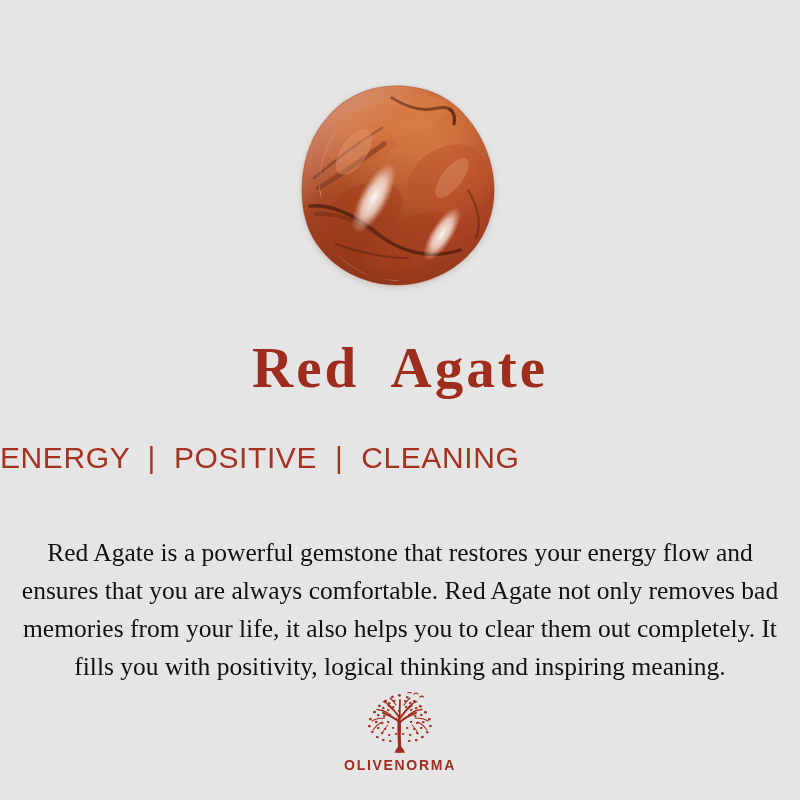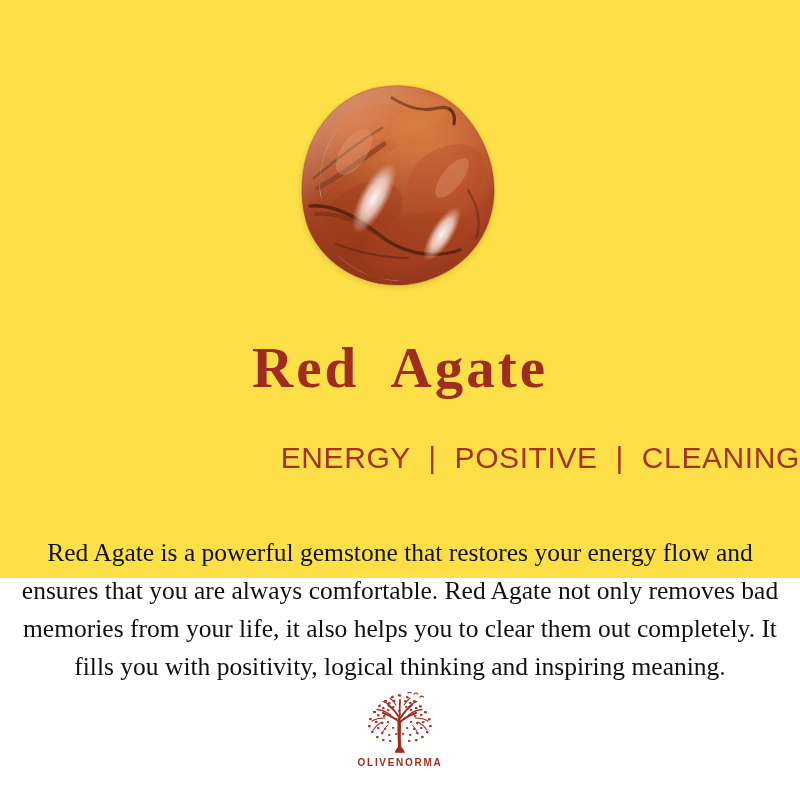--- a/index.html
+++ b/index.html
@@ -11,22 +11,22 @@
     width: 800px;
     height: 800px;
     overflow: hidden;
     font-family: "Liberation Serif", serif;
     position: relative;
   }
 
   .page {
     position: relative;
     width: 800px;
-    height: 578px;
-    background: #fde047;
+    height: 800px;
+    background: #e5e5e5;
   }
 
   
   .stone-area {
     position: absolute;
     left: 0;
     top: 0;
     width: 800px;
     height: 320px;
   }
@@ -61,21 +61,21 @@
     color: #9e2d1e;
     white-space: pre;
   }
 
   
   .subtitle {
     position: absolute;
     left: 0;
     top: 440px;
     width: 800px;
-    text-align: right;
+    text-align: left;
     font-family: "Liberation Sans", sans-serif;
     font-weight: 400;
     font-size: 30px;
     line-height: 36px;
     letter-spacing: 0.6px;
     color: #a4321f;
     white-space: pre;
   }
 
   
@@ -105,21 +105,21 @@
   }
   .logo-mark {
     width: 84px;
     height: 62px;
     display: block;
   }
   .logo-word {
     margin-top: 3px;
     font-family: "Liberation Sans", sans-serif;
     font-weight: bold;
-    font-size: 10px;
+    font-size: 14px;
     letter-spacing: 1.7px;
     color: #9e2d1e;
     white-space: pre;
     text-align: right;
   }
 </style>
 </head>
 <body>
 
 <div class="page">

